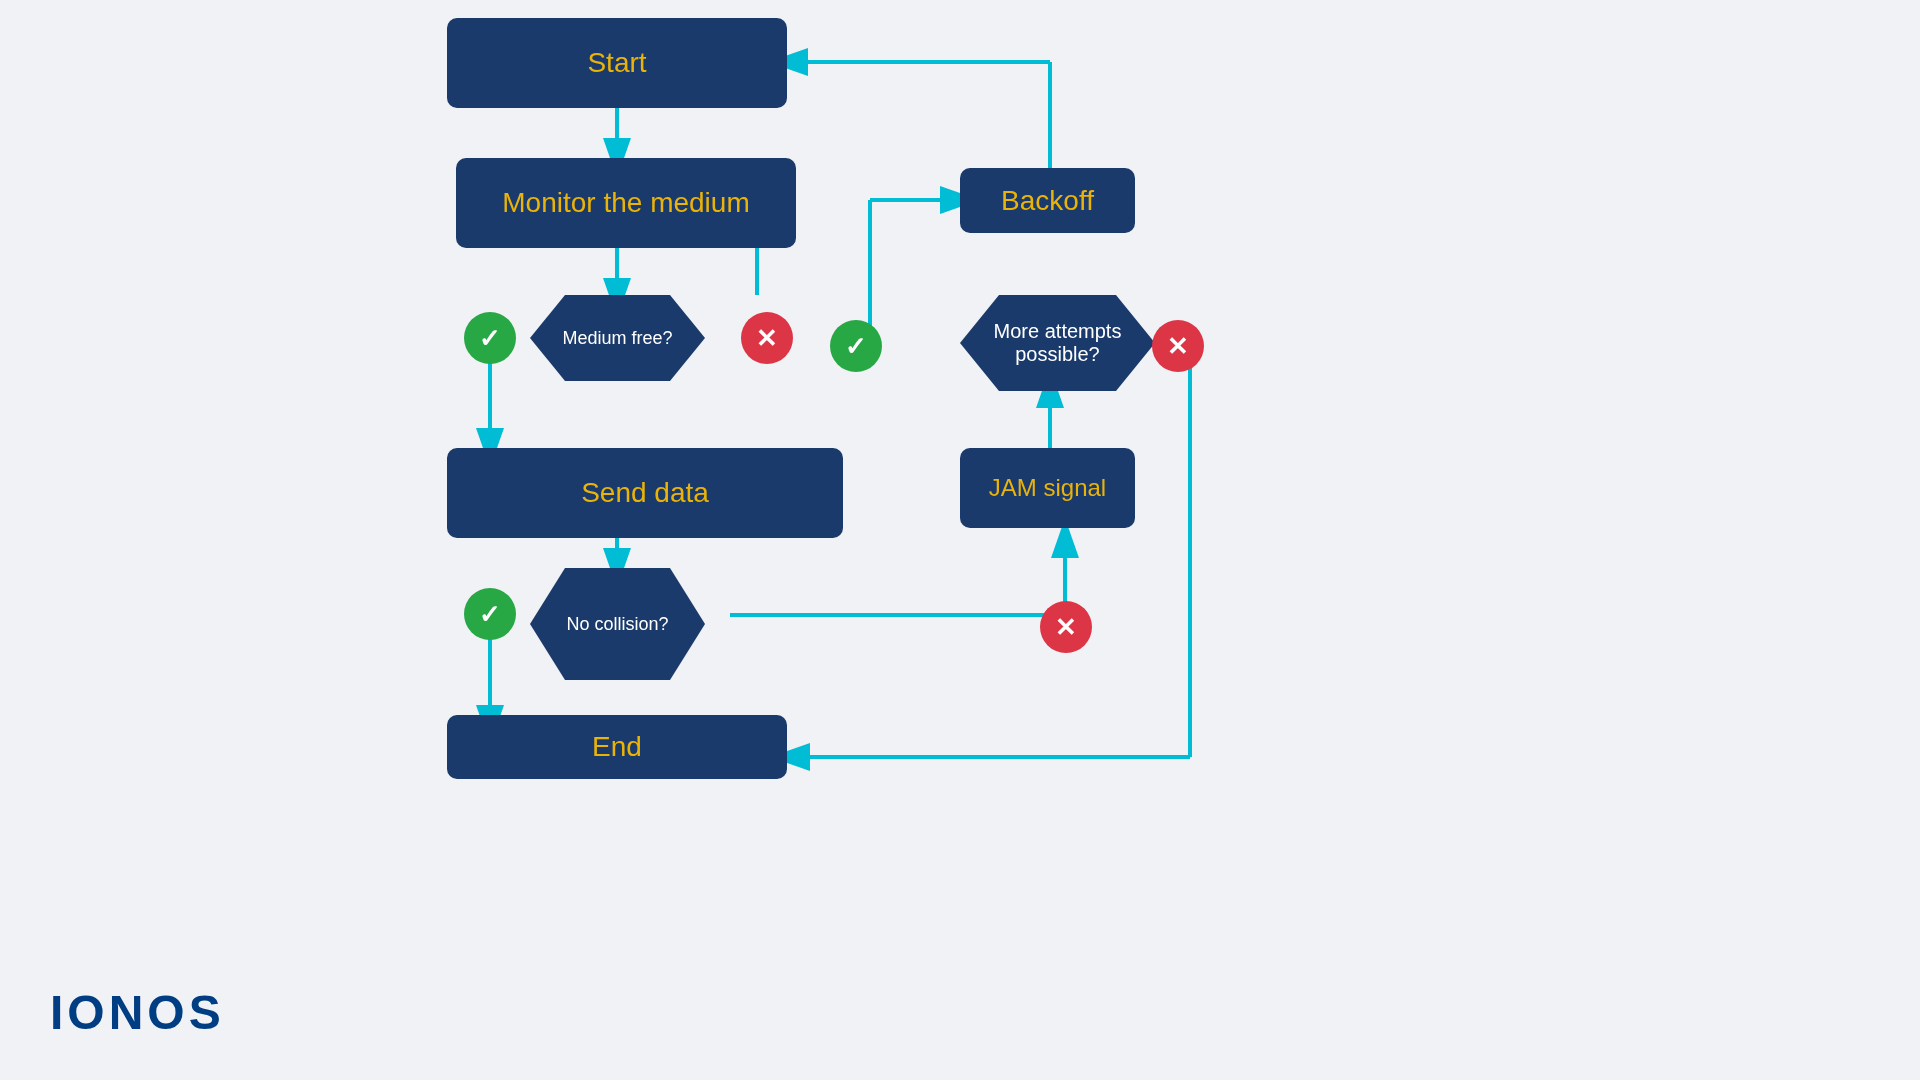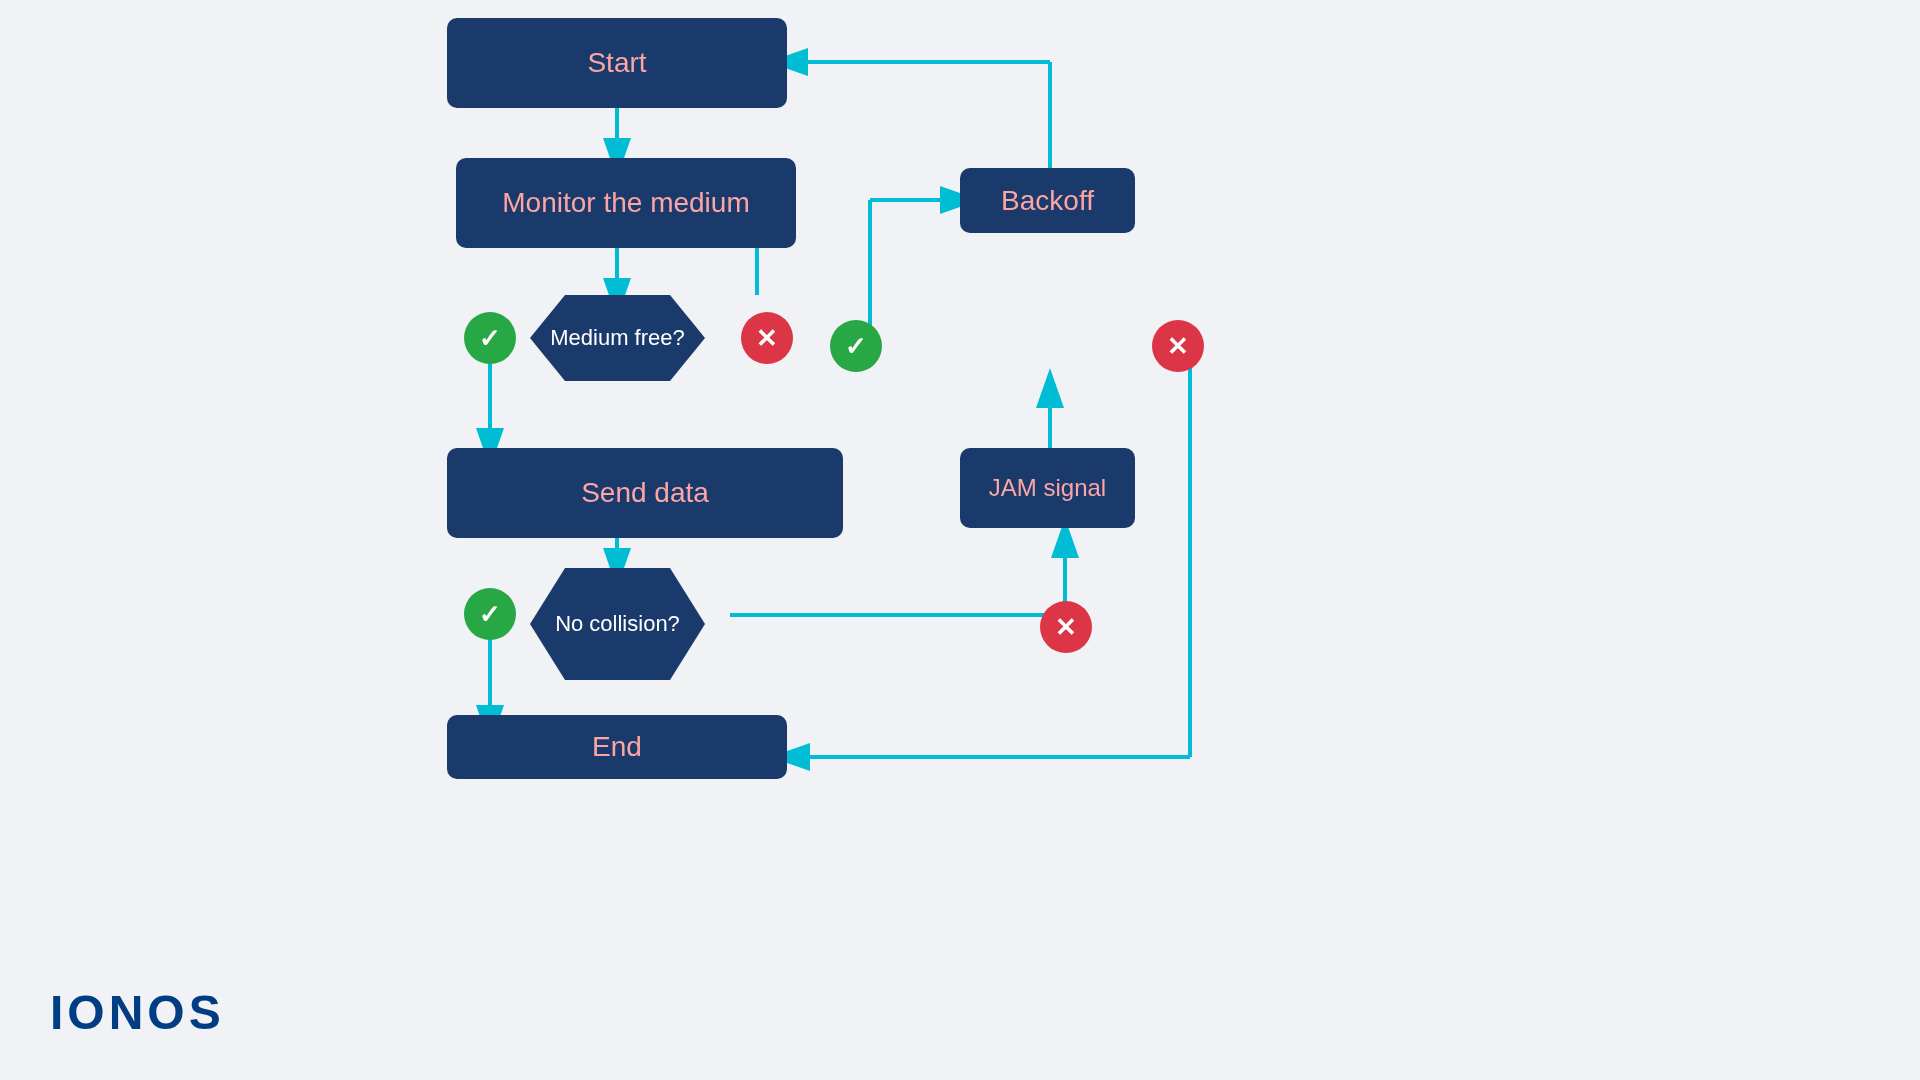--- a/index.html
+++ b/index.html
@@ -21,34 +21,34 @@
     }
 
     
     .flow-rect {
       position: absolute;
       background: #1a3a6b;
       border-radius: 10px;
       display: flex;
       align-items: center;
       justify-content: center;
-      color: #fca5a5;
+      color: #eab308;
       font-size: 28px;
       font-weight: 400;
       text-align: center;
     }
 
     .flow-hex {
       position: absolute;
       background: #1a3a6b;
       display: flex;
       align-items: center;
       justify-content: center;
       color: white;
-      font-size: 22px;
+      font-size: 18px;
       font-weight: 400;
       text-align: center;
       clip-path: polygon(20% 0%, 80% 0%, 100% 50%, 80% 100%, 20% 100%, 0% 50%);
     }
 
     
     .check-circle {
       position: absolute;
       width: 52px;
       height: 52px;
@@ -176,20 +176,23 @@
   </div>
 
   <div class="flow-rect" style="left: 447px; top: 715px; width: 340px; height: 64px;">
     <span>End</span>
   </div>
 
   <div class="flow-rect" style="left: 960px; top: 168px; width: 175px; height: 65px; font-size: 28px;">
     <span>Backoff</span>
   </div>
 
+  <div class="flow-hex" style="left: 960px; top: 295px; width: 195px; height: 96px; font-size: 20px;">
+    <span>More attempts possible?</span>
+  </div>
 
   <div class="flow-rect" style="left: 960px; top: 448px; width: 175px; height: 80px; font-size: 24px;">
     <span>JAM signal</span>
   </div>
 
   <div class="check-circle" style="left: 464px; top: 312px;">✓</div>
 
   <div class="x-circle" style="left: 741px; top: 312px;">✕</div>
 
   <div class="check-circle" style="left: 464px; top: 588px;">✓</div>

